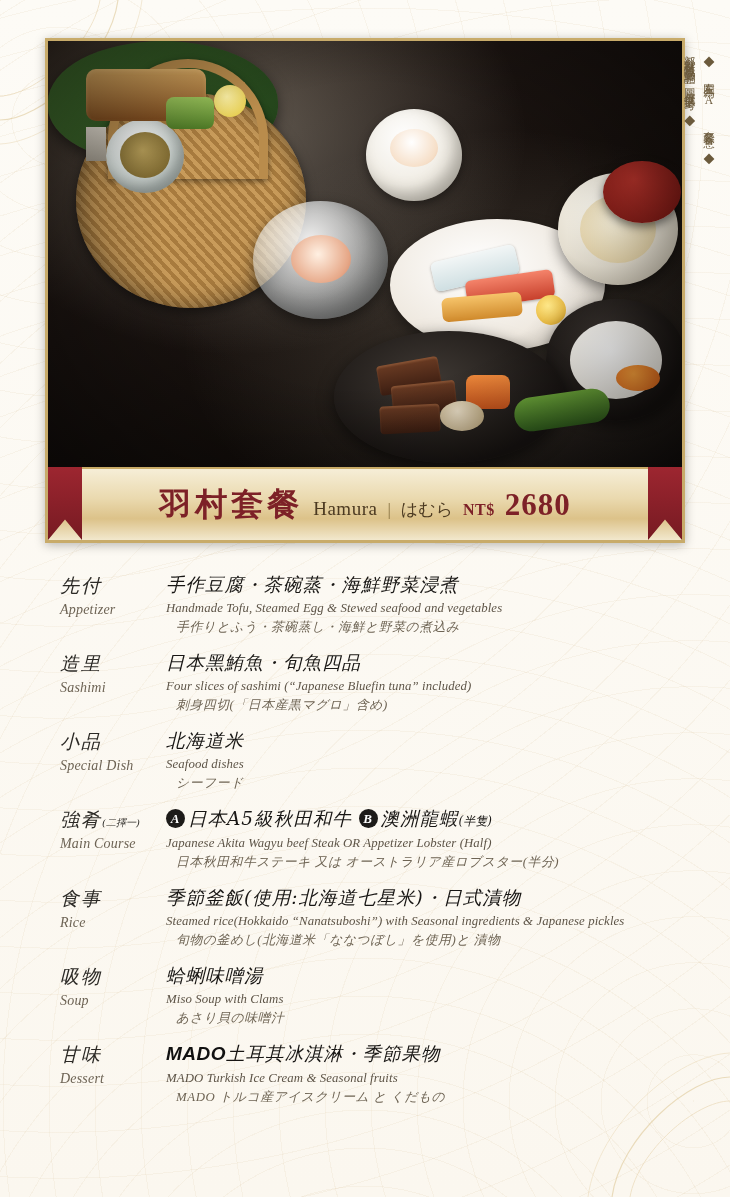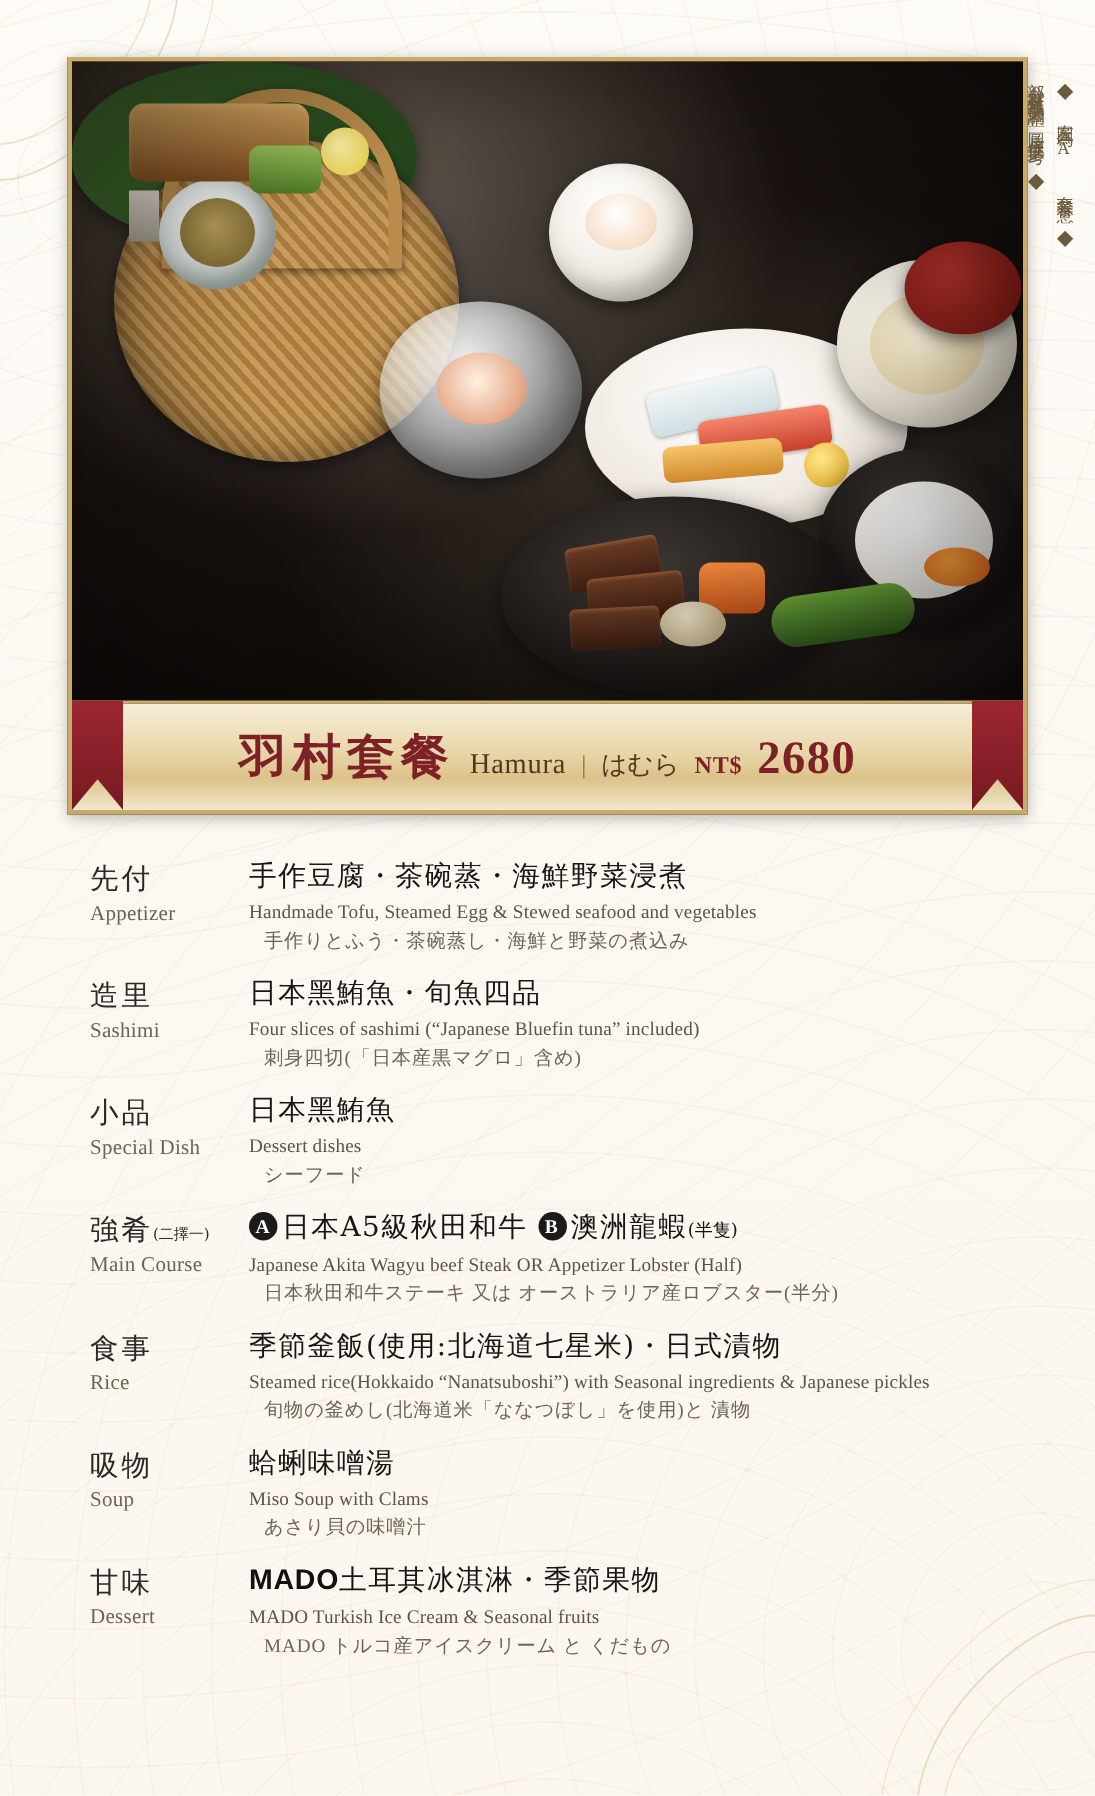--- a/index.html
+++ b/index.html
@@ -255,20 +255,21 @@
 
   
   .menu {
     position: absolute;
     left: 60px; top: 572px;
     width: 650px;
   }
   .course {
     display: flex;
     margin-bottom: 14px;
+    font-style: italic;
   }
   .course-label {
     width: 106px;
     flex: none;
     padding-top: 1px;
   }
   .label-cn {
     font-size: 19px;
     color: #2c2a26;
     letter-spacing: 2px;
@@ -433,22 +434,22 @@
       <div class="row-jp">刺身四切(「日本産黒マグロ」含め)</div>
     </div>
   </div>
 
   <div class="course">
     <div class="course-label">
       <div class="label-cn">小品</div>
       <div class="label-en">Special Dish</div>
     </div>
     <div class="course-body">
-      <div class="row-cn">日本黑鮪魚</div>
-      <div class="row-en">Dessert dishes</div>
+      <div class="row-cn">北海道米</div>
+      <div class="row-en">Seafood dishes</div>
       <div class="row-jp">シーフード</div>
     </div>
   </div>
 
   <div class="course">
     <div class="course-label">
       <div class="label-cn"><span>強肴</span><span class="note">(二擇一)</span></div>
       <div class="label-en">Main Course</div>
     </div>
     <div class="course-body">

